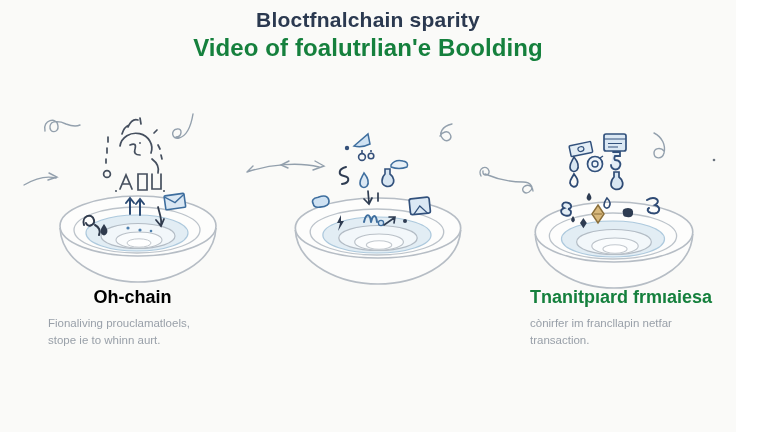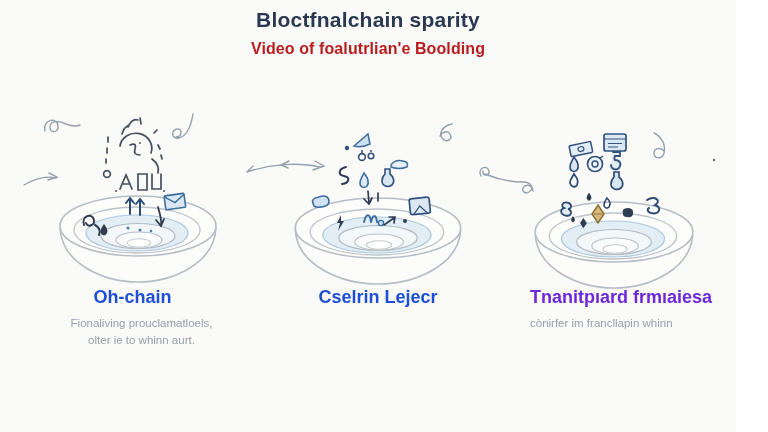--- a/index.html
+++ b/index.html
@@ -6,29 +6,29 @@
   body{font-family:"Liberation Sans", sans-serif;}
   .canvas{
     position:relative;width:736px;height:432px;overflow:hidden;
     background:#fafaf8;
   }
   .header{position:absolute;top:7px;left:0;right:0;text-align:center;}
   .title{
     font-size:21px;font-weight:700;color:#2b3950;letter-spacing:.2px;line-height:1.2;
   }
   .subtitle{
-    font-size:16px;font-weight:700;color:#b91c1c;letter-spacing:.1px;margin-top:8px;
+    font-size:24px;font-weight:700;color:#15803d;letter-spacing:.1px;margin-top:2px;
   }
   .svg-layer{position:absolute;left:0;top:0;width:768px;height:432px;}
   .col{position:absolute;top:287px;}
-  .col-heading{font-size:18px;font-weight:700;color:#1d4ed8;line-height:1.2;}
-  .col-heading.teal{color:#6d28d9;}
+  .col-heading{font-size:18px;font-weight:700;color:#000000;line-height:1.2;}
+  .col-heading.teal{color:#15803d;}
   .col-desc{font-size:11.5px;color:#99a0a9;line-height:1.5;margin-top:6px;}
   .col1{left:30px;width:205px;text-align:center;}
-  .col1 .col-desc{text-align:center;padding-left:18px;}
+  .col1 .col-desc{text-align:left;padding-left:18px;}
   .col2{left:283px;width:190px;text-align:center;}
   .col3{left:530px;width:210px;text-align:left;}
 </style>
 </head>
 <body>
 
 <div class="canvas">
 
   <svg class="svg-layer" viewBox="0 0 768 432" aria-hidden="true">
     <defs>
@@ -164,28 +164,28 @@
 
   <div class="header">
     <div class="title">Bloctfnalchain sparity</div>
     <div class="subtitle">Video of foalutrlian'e Boolding</div>
   </div>
 
   <div class="col col1">
     <div class="col-heading">Oh-chain</div>
     <div class="col-desc">
       <div>Fionaliving prouclamatloels,</div>
-      <div>olter ie to whinn aurt.</div>
+      <div>stope ie to whinn aurt.</div>
     </div>
   </div>
 
   <div class="col col2">
-    <div class="col-heading">Cselrin Lejecr</div>
   </div>
 
   <div class="col col3">
     <div class="col-heading teal">Tnanitpıard frmıaiesa</div>
     <div class="col-desc">
-      <div>cònirfer im francllapin whinn</div>
+      <div>cònirfer im francllapin netfar</div>
+      <div>transaction.</div>
     </div>
   </div>
 
 </div>
 
 </body></html>

